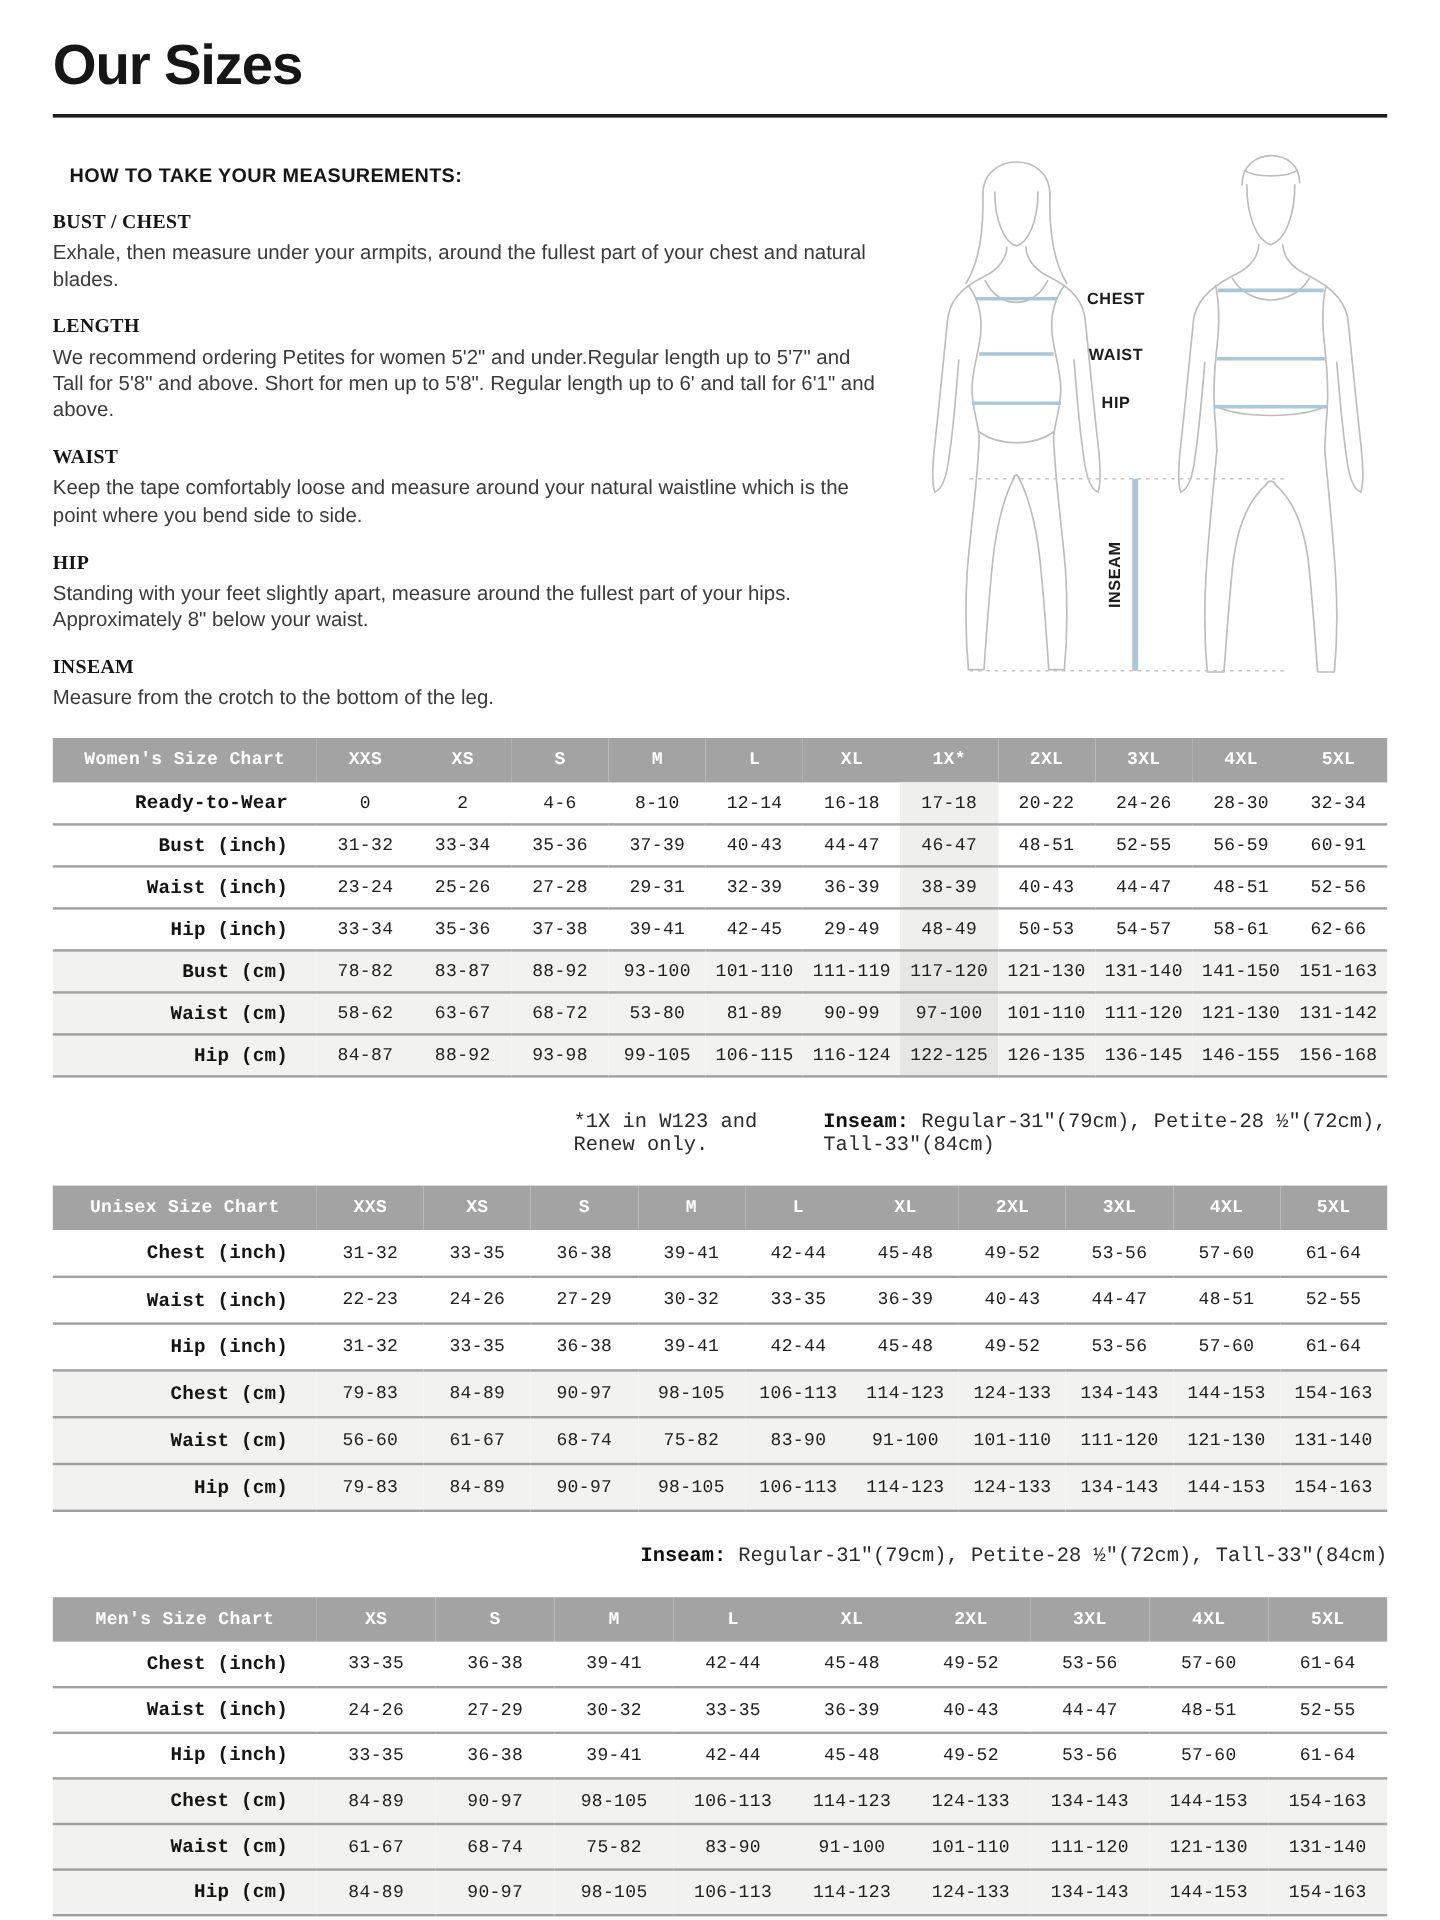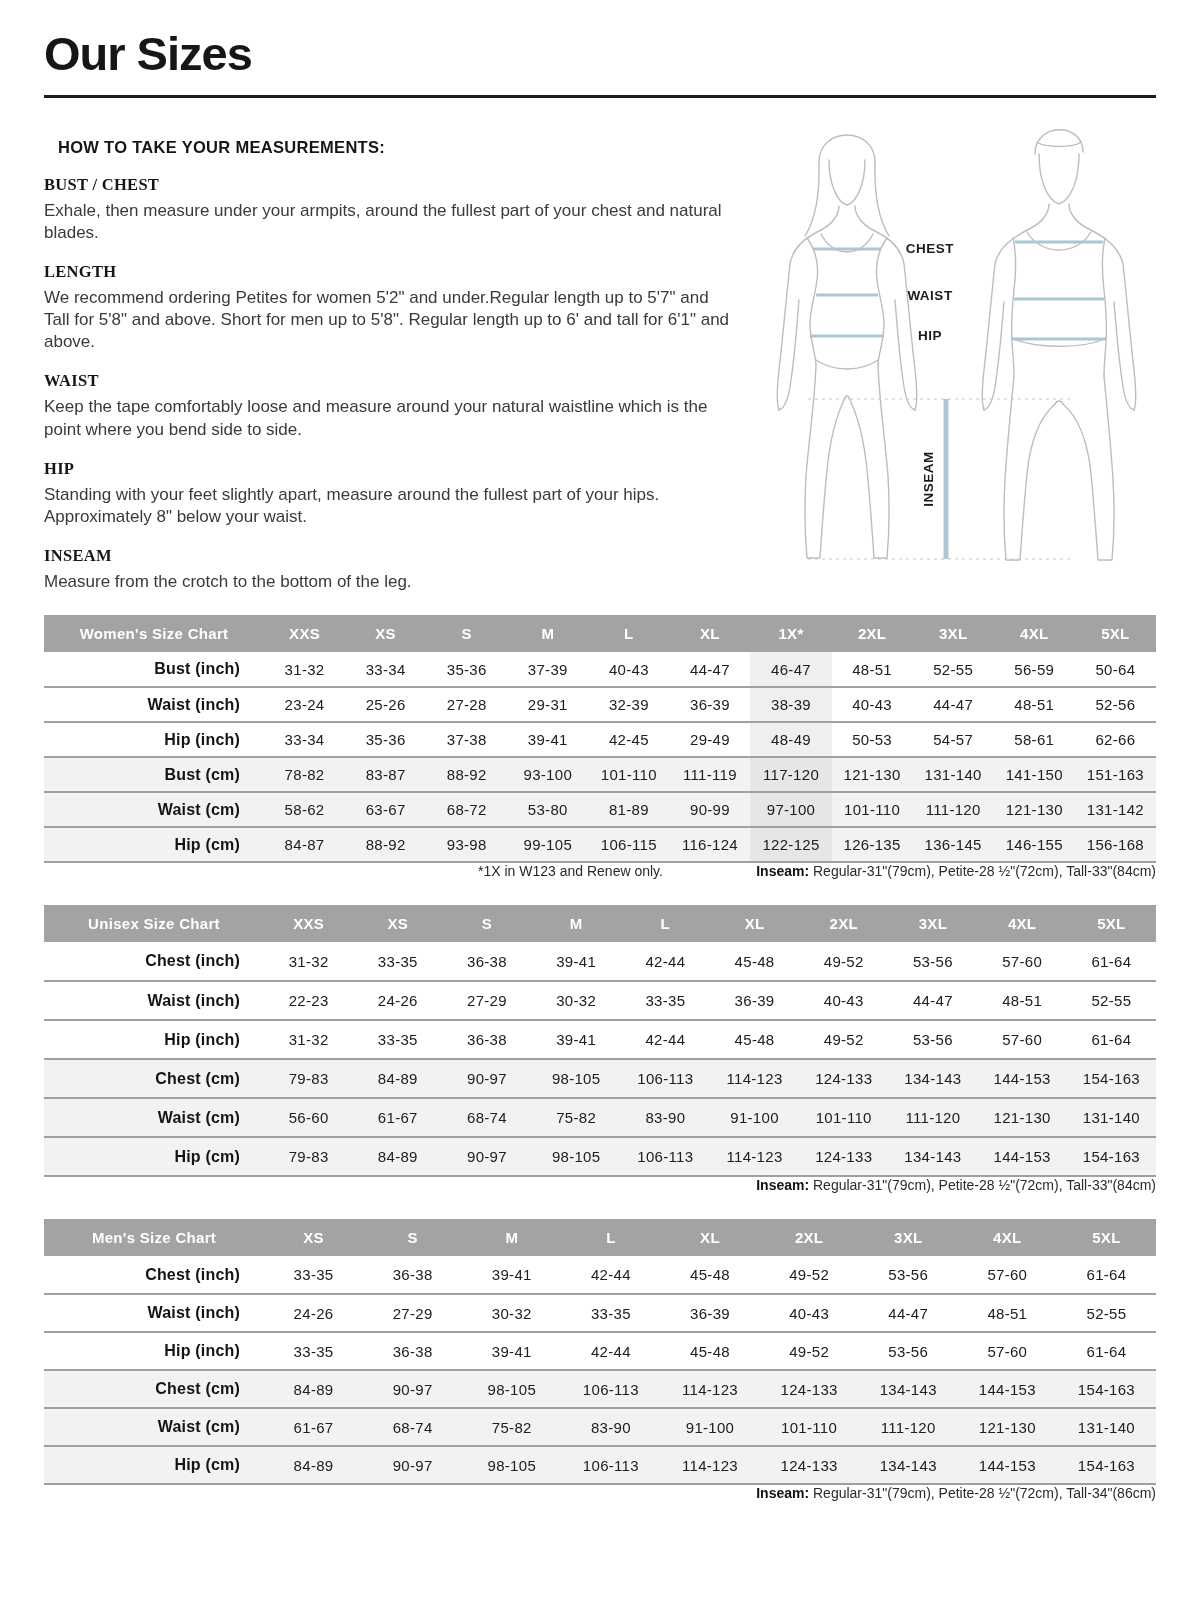--- a/index.html
+++ b/index.html
@@ -19,36 +19,36 @@
   .how-heading{font-size:16.5px;font-weight:700;letter-spacing:.3px;color:#161616;margin:14px;}
   .m-section h3{font-size:16.5px;font-weight:700;letter-spacing:.3px;color:#161616;margin:18px 0 5px;font-family:Liberation Serif, serif;}
   .m-section p{font-size:17px;line-height:1.3;margin:0;color:#3a3a3a;}
   .diagram{position:absolute;top:10px;right:8px;width:385px;height:462px;}
   .outline{fill:none;stroke:var(--outline-gray);stroke-width:1.4;stroke-linecap:round;stroke-linejoin:round;}
   .blue{stroke:var(--measure-blue);stroke-width:3;fill:none;}
   .blue-bar{stroke:var(--measure-blue);stroke-width:5;fill:none;}
   .dash{stroke:#c4c4c4;stroke-width:1.2;stroke-dasharray:3 4;fill:none;}
   .diag-label{font-family:"Liberation Sans",sans-serif;font-size:13.5px;font-weight:700;
               fill:#1c1c1c;letter-spacing:.5px;}
-  .table-block{margin-top:38px;}
+  .table-block{margin-top:38px;font-family:Liberation Mono, monospace;}
   .table-block + .table-block{margin-top:24px;}
   table.tbl{width:100%;border-collapse:collapse;table-layout:fixed;}
   .tbl col.label-col{width:220px;}
   .tbl thead th{background:var(--header-bg);color:#fff;font-size:15px;font-weight:700;
                 height:37px;letter-spacing:.3px;text-align:center;vertical-align:middle;}
   .tbl tbody tr>*{border-bottom:2px solid var(--border-gray);vertical-align:middle;}
   .rh35 tbody tr>*{height:35px;}
   .rh39 tbody tr>*{height:39px;}
   .rh38 tbody tr>*{height:38px;}
   .tbl tbody th{font-size:16px;font-weight:700;color:#141414;text-align:right;padding-right:24px;letter-spacing:.2px;}
   .tbl tbody td{font-size:15px;color:#202020;text-align:center;letter-spacing:.3px;}
   .tbl tbody tr.shaded>*{background:var(--row-shaded);}
   .tbl tbody td.hl{background:var(--col-highlight);}
   .tbl tbody tr.shaded td.hl{background:var(--col-highlight-shaded);}
-  .fn-row{display:flex;align-items:baseline;margin-top:0;font-size:14px;color:#2a2a2a;min-height:18px;text-align:right;}
+  .fn-row{display:flex;align-items:baseline;margin-top:28px;font-size:17px;color:#2a2a2a;min-height:18px;}
   .fn-row.right-only{justify-content:flex-end;}
   .fn-left{margin-left:434px;}
   .fn-right{margin-left:auto;}
   .fn-right b{color:#111;}
 </style>
 </head>
 <body>
 
 <div class="content">
 
@@ -165,32 +165,46 @@
               <th>XL</th>
               <th>1X*</th>
               <th>2XL</th>
               <th>3XL</th>
               <th>4XL</th>
               <th>5XL</th>
             </tr>
           </thead>
           <tbody>
             <tr>
+              <th>Ready-to-Wear</th>
+              <td>0</td>
+              <td>2</td>
+              <td>4-6</td>
+              <td>8-10</td>
+              <td>12-14</td>
+              <td>16-18</td>
+              <td class="hl">17-18</td>
+              <td>20-22</td>
+              <td>24-26</td>
+              <td>28-30</td>
+              <td>32-34</td>
+            </tr>
+            <tr>
               <th>Bust (inch)</th>
               <td>31-32</td>
               <td>33-34</td>
               <td>35-36</td>
               <td>37-39</td>
               <td>40-43</td>
               <td>44-47</td>
               <td class="hl">46-47</td>
               <td>48-51</td>
               <td>52-55</td>
               <td>56-59</td>
-              <td>50-64</td>
+              <td>60-91</td>
             </tr>
             <tr>
               <th>Waist (inch)</th>
               <td>23-24</td>
               <td>25-26</td>
               <td>27-28</td>
               <td>29-31</td>
               <td>32-39</td>
               <td>36-39</td>
               <td class="hl">38-39</td>

